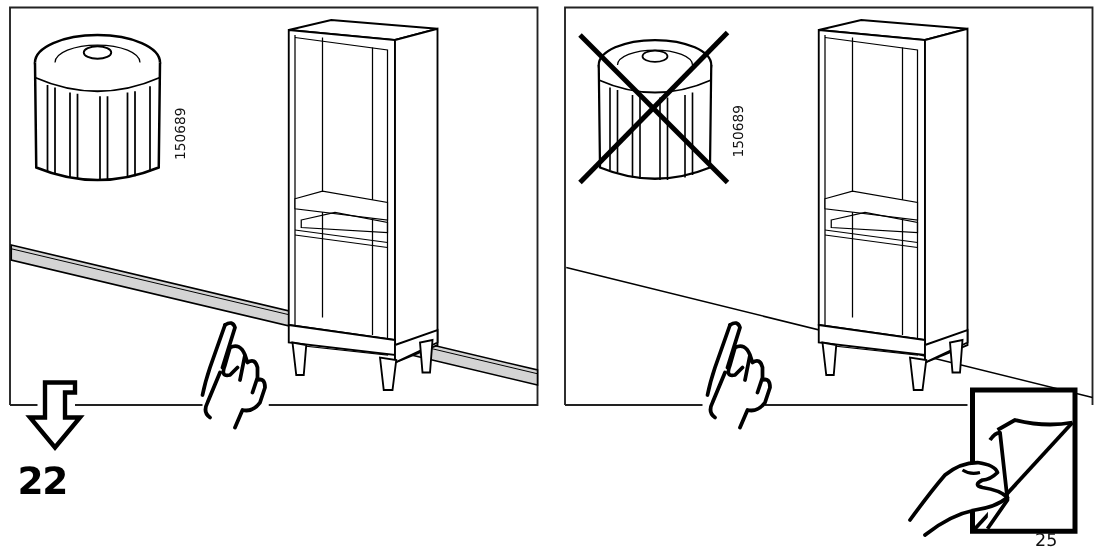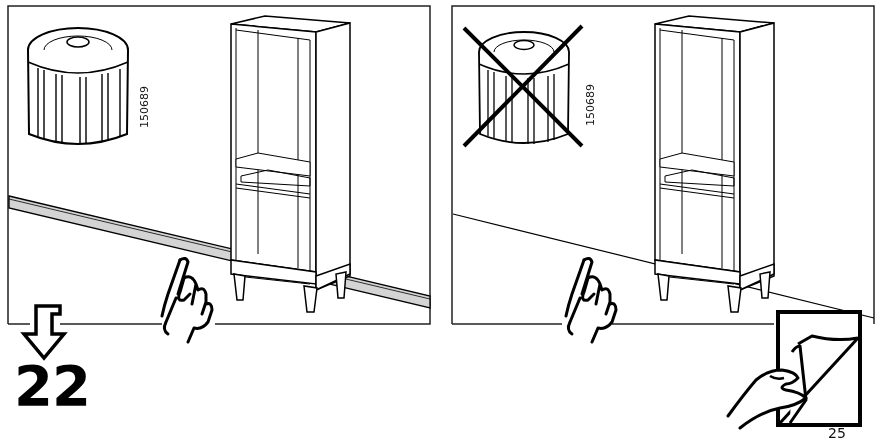--- a/index.html
+++ b/index.html
@@ -1,19 +1,19 @@
 <!DOCTYPE html>
 <html><head>
 <meta charset="utf-8">
 <style>
   html, body { margin:0; padding:0; background:#ffffff; }
   body { width:883px; height:439px; position:relative; overflow:hidden; font-family:"DejaVu Sans", sans-serif; }
   .abs { position:absolute; }
   svg { display:block; }
-  .step-number { position:absolute; left:14px; top:364px; font-family:"DejaVu Sans", sans-serif; font-weight:bold; font-size:56px; line-height:44px; color:#000; letter-spacing:-1px; }
+  .step-number { position:absolute; left:14px; top:364px; font-family:"DejaVu Sans", sans-serif; font-weight:bold; font-size:30px; line-height:44px; color:#000; letter-spacing:-1px; }
   .page-number { position:absolute; left:828px; top:398px; font-family:"DejaVu Sans", sans-serif; font-size:14px; line-height:20px; color:#111;margin-top:25px; }
   .part-code { position:absolute; font-family:"DejaVu Sans", sans-serif; font-size:11px; color:#111; transform:rotate(-90deg); transform-origin:left top; white-space:nowrap; }
 </style>
 </head>
 <body>
 
 <div class="abs" style="left:0;top:0;width:440px;height:330px;">
   <svg width="440" height="330" viewBox="0 0 440 330">
 
     <polyline points="8,324 8,6 430,6 430,324 215,324" fill="none" stroke="#222" stroke-width="1.5"></polyline>

